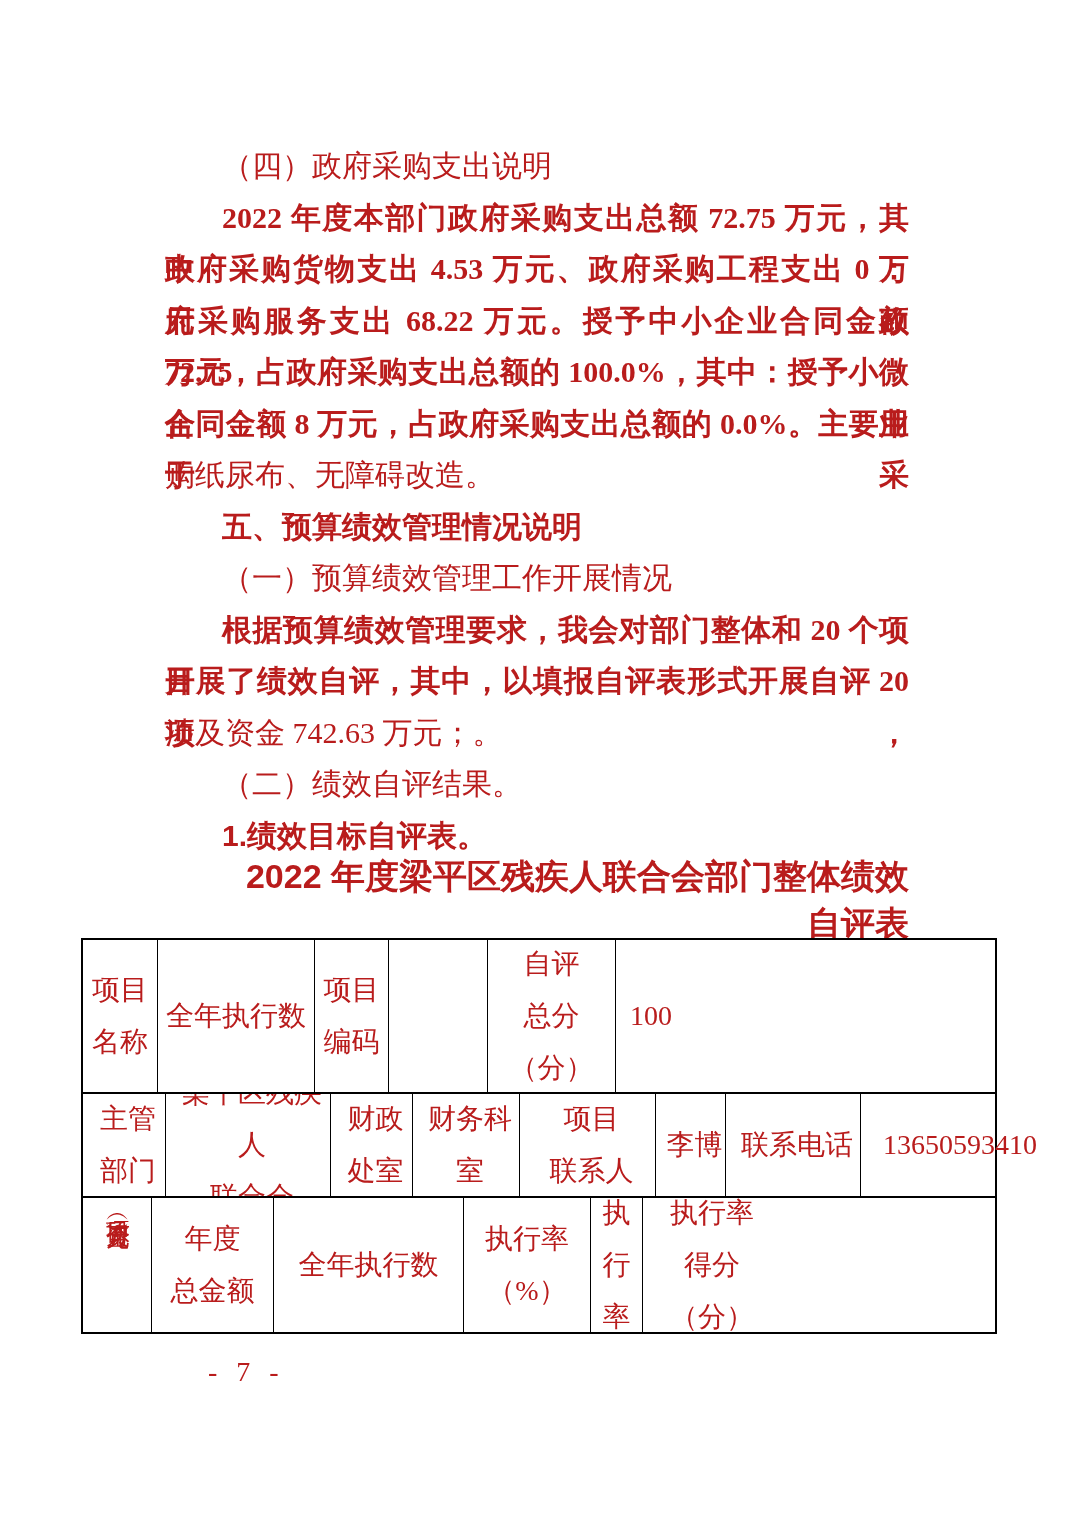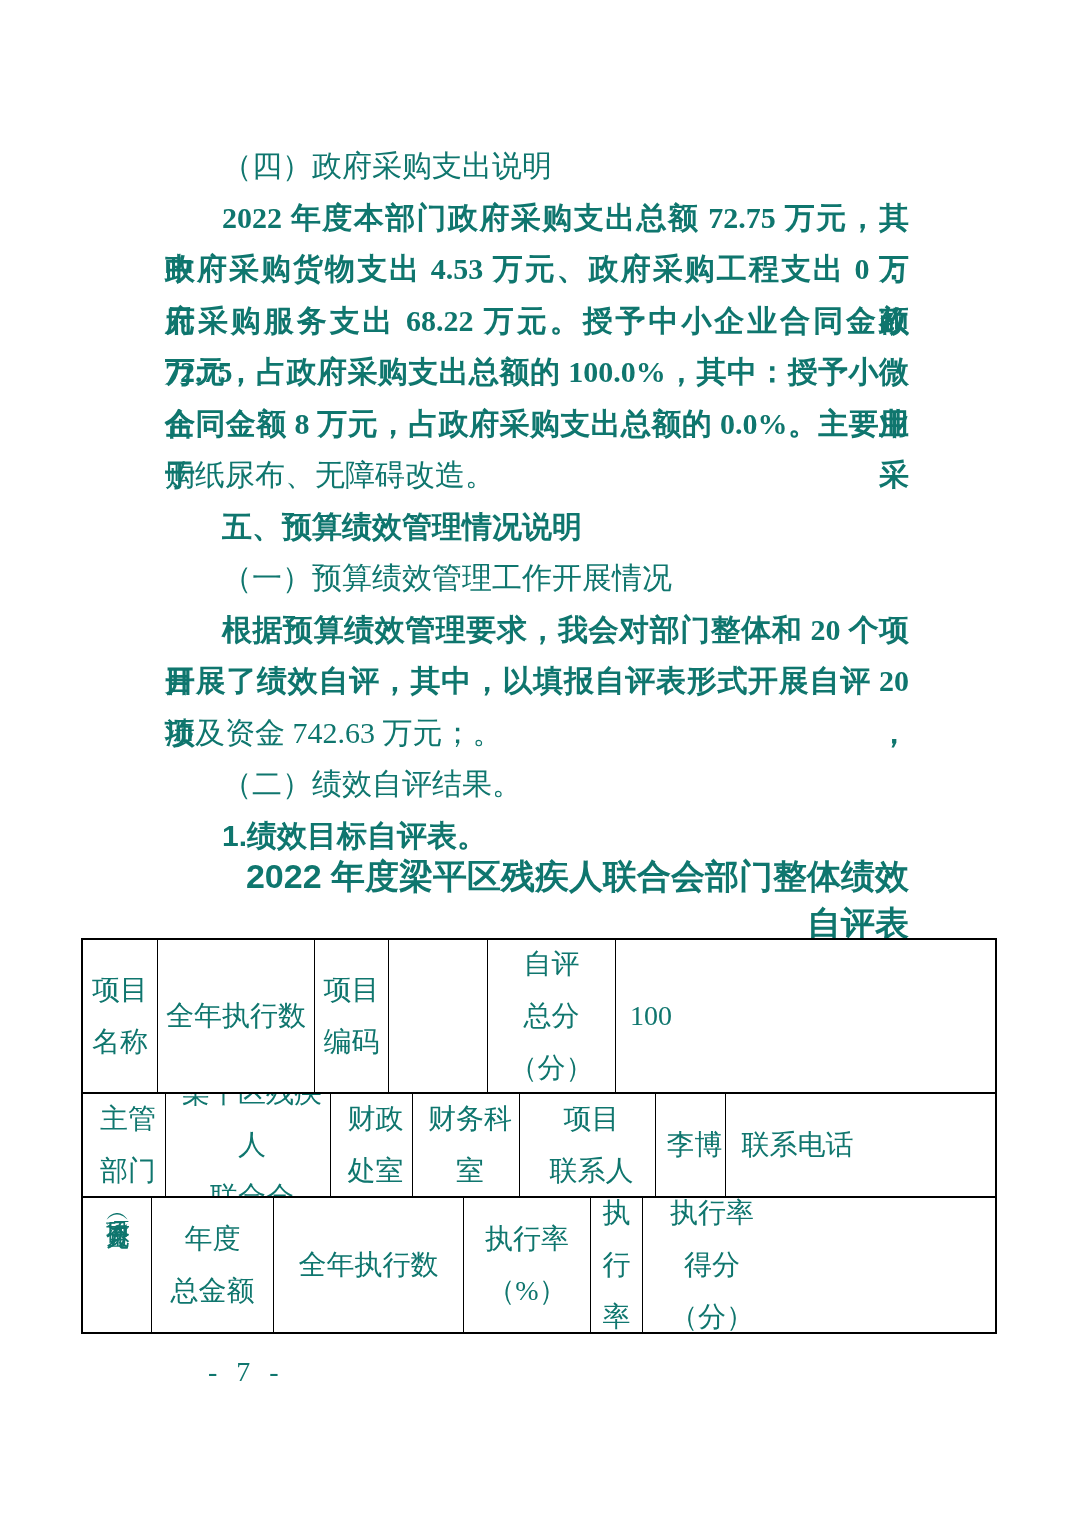--- a/index.html
+++ b/index.html
@@ -3,21 +3,21 @@
 <meta charset="utf-8">
 <style>
   html, body { margin: 0; padding: 0; background: #e8e8e8; }
   .page {
     position: relative;
     width: 1074px;
     height: 1520px;
     margin: 0 auto;
     background: #ffffff;
     font-family: "Liberation Serif", "DejaVu Serif", serif;
-    color: #0f766e;
+    color: #b91c1c;
     overflow: hidden;
   }
   
   .textblock {
     position: absolute;
     left: 165px;
     top: 140px;
     width: 744px;
   }
   .ln {
@@ -153,20 +153,21 @@
       <div class="tc w157">梁平区残疾人
 联合会</div>
       <div class="tc w74">财政
 处室</div>
       <div class="tc w99">财务科
 室</div>
       <div class="tc w128">项目
 联系人</div>
       <div class="tc w62">李博</div>
       <div class="tc w127">联系电话</div>
+      <div class="tc w190 left">13650593410</div>
     </div>
     <div class="trow r3">
       <div class="tc w69 vert">项目资金（万元）</div>
       <div class="tc w122">年度
 总金额</div>
       <div class="tc w190">全年执行数</div>
       <div class="tc w127">执行率
 （%）</div>
       <div class="tc w52">执行率</div>
       <div class="tc w138">执行率

